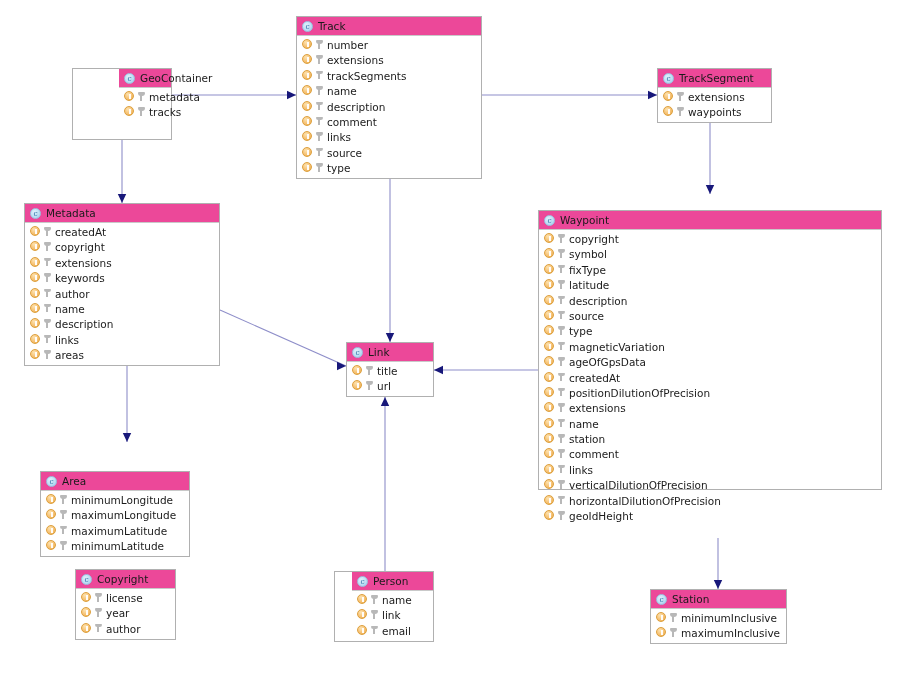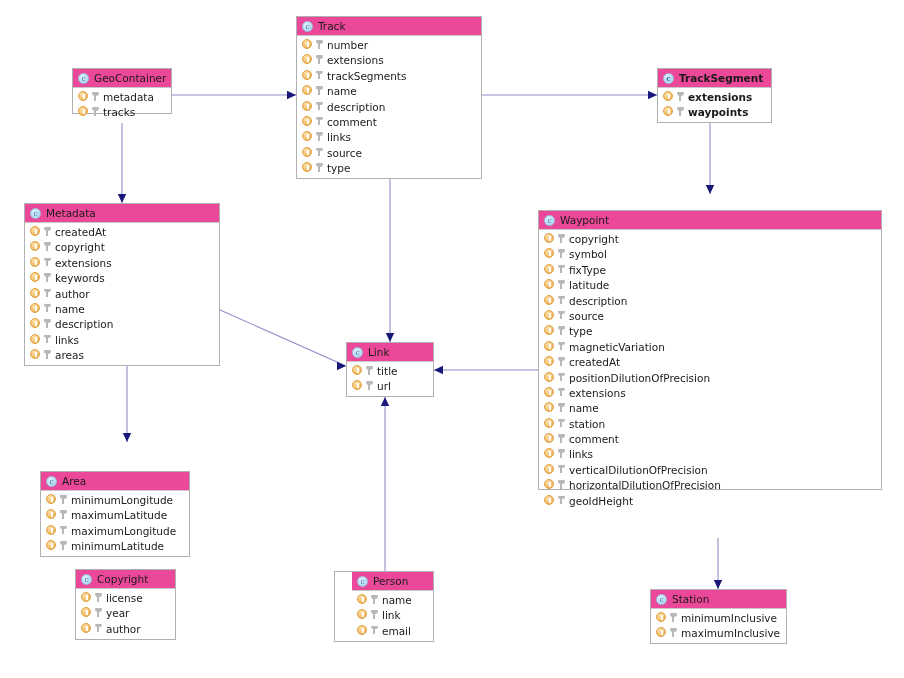--- a/index.html
+++ b/index.html
@@ -174,21 +174,21 @@
       <g>
         <polyline points="385,571 385,397" fill="none" stroke="#8e8ec9" stroke-width="1.1"></polyline>
         <polygon points="385,397 380.8,406 389.2,406" fill="#18187a"></polygon>
       </g>
       <g>
         <polyline points="718,538 718,589" fill="none" stroke="#8e8ec9" stroke-width="1.1"></polyline>
         <polygon points="718,589 713.8,580 722.2,580" fill="#18187a"></polygon>
       </g>
     </svg>
   <div id="class-layer">
-      <div class="uml-class" style="left: 72px; top: 68px; width: 100px; height: 46px;">
+      <div class="uml-class" style="left: 72px; top: 68px; width: 100px; height: 72px; padding-left: 46px;">
         <div class="uml-header">
           <span class="ico ico-class"></span>
           <span class="class-title">GeoContainer</span>
         </div>
         <div class="uml-attrs">
           <div class="uml-attr">
             <span class="ico ico-attr"></span>
             <span class="ico ico-pin"></span>
             <span class="attr-label">metadata</span>
           </div>
@@ -245,21 +245,21 @@
             <span class="ico ico-pin"></span>
             <span class="attr-label">source</span>
           </div>
           <div class="uml-attr">
             <span class="ico ico-attr"></span>
             <span class="ico ico-pin"></span>
             <span class="attr-label">type</span>
           </div>
         </div>
       </div>
-      <div class="uml-class" style="left: 657px; top: 68px; width: 115px; height: 55px; font-weight: bold;">
+      <div class="uml-class" style="left: 657px; top: 68px; width: 115px; height: 55px;">
         <div class="uml-header">
           <span class="ico ico-class"></span>
           <span class="class-title">TrackSegment</span>
         </div>
         <div class="uml-attrs">
           <div class="uml-attr">
             <span class="ico ico-attr"></span>
             <span class="ico ico-pin"></span>
             <span class="attr-label">extensions</span>
           </div>
@@ -365,20 +365,25 @@
             <span class="attr-label">type</span>
           </div>
           <div class="uml-attr">
             <span class="ico ico-attr"></span>
             <span class="ico ico-pin"></span>
             <span class="attr-label">magneticVariation</span>
           </div>
           <div class="uml-attr">
             <span class="ico ico-attr"></span>
             <span class="ico ico-pin"></span>
+            <span class="attr-label">ageOfGpsData</span>
+          </div>
+          <div class="uml-attr">
+            <span class="ico ico-attr"></span>
+            <span class="ico ico-pin"></span>
             <span class="attr-label">createdAt</span>
           </div>
           <div class="uml-attr">
             <span class="ico ico-attr"></span>
             <span class="ico ico-pin"></span>
             <span class="attr-label">positionDilutionOfPrecision</span>
           </div>
           <div class="uml-attr">
             <span class="ico ico-attr"></span>
             <span class="ico ico-pin"></span>
@@ -446,26 +451,26 @@
         </div>
         <div class="uml-attrs">
           <div class="uml-attr">
             <span class="ico ico-attr"></span>
             <span class="ico ico-pin"></span>
             <span class="attr-label">minimumLongitude</span>
           </div>
           <div class="uml-attr">
             <span class="ico ico-attr"></span>
             <span class="ico ico-pin"></span>
+            <span class="attr-label">maximumLongitude</span>
+          </div>
+          <div class="uml-attr">
+            <span class="ico ico-attr"></span>
+            <span class="ico ico-pin"></span>
             <span class="attr-label">maximumLatitude</span>
-          </div>
-          <div class="uml-attr">
-            <span class="ico ico-attr"></span>
-            <span class="ico ico-pin"></span>
-            <span class="attr-label">maximumLongitude</span>
           </div>
           <div class="uml-attr">
             <span class="ico ico-attr"></span>
             <span class="ico ico-pin"></span>
             <span class="attr-label">minimumLatitude</span>
           </div>
         </div>
       </div>
       <div class="uml-class" style="left: 75px; top: 569px; width: 101px; height: 71px;">
         <div class="uml-header">

